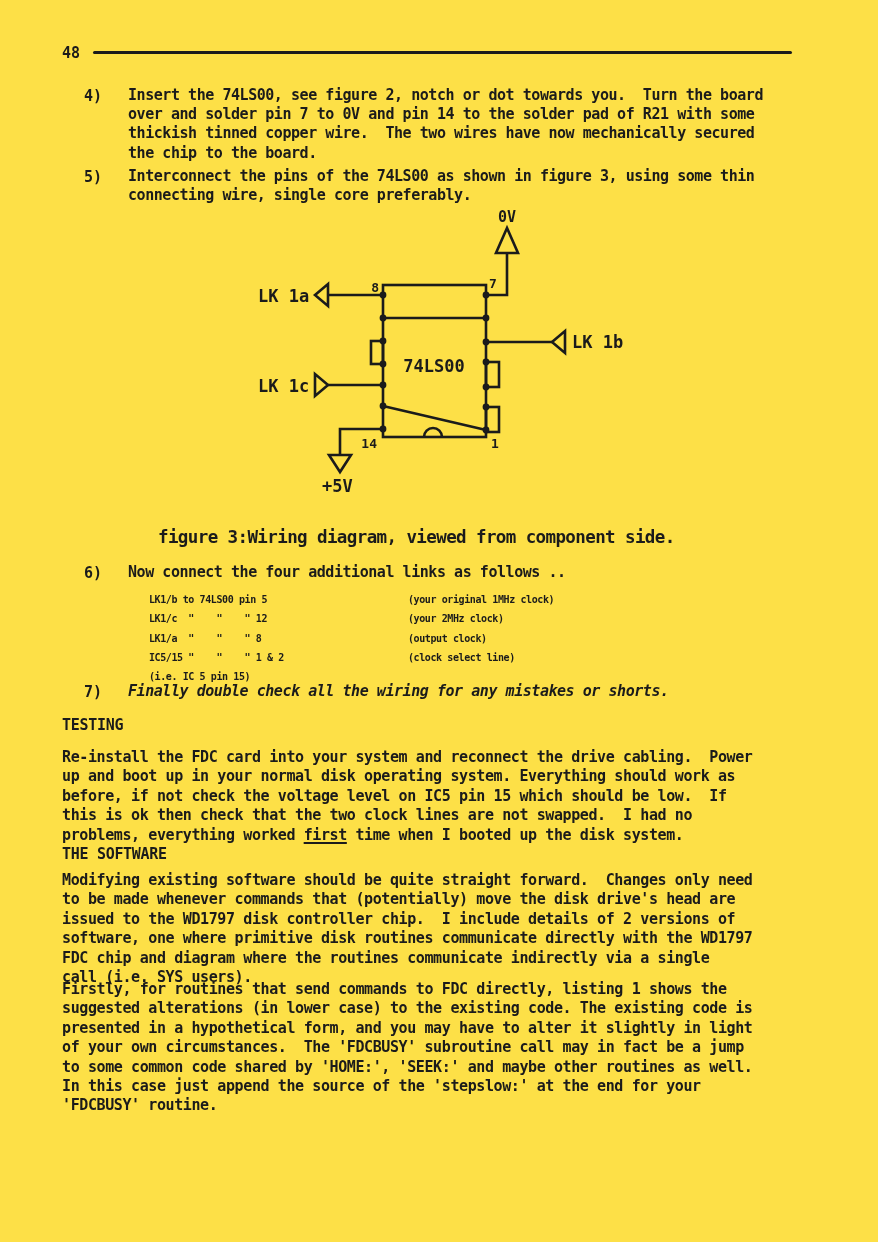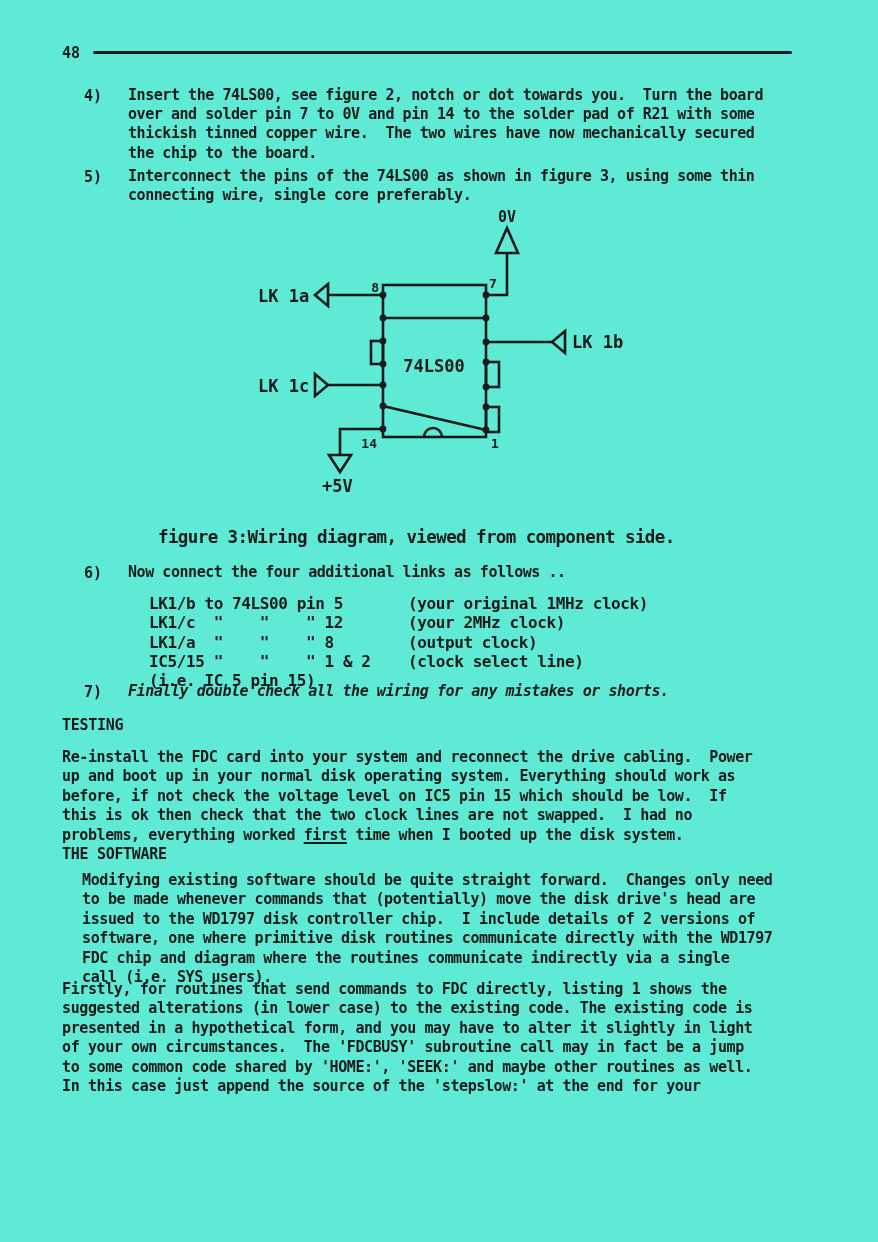--- a/index.html
+++ b/index.html
@@ -1,34 +1,34 @@
 <!DOCTYPE html>
 <html><head>
 <meta charset="utf-8">
 <style>
   html,body{margin:0;padding:0;background:#e9e8e4;}
   .page{
     position:relative;
     width:878px;height:1242px;
-    background:#5eead4;
+    background:#fde047;
     font-family:"DejaVu Sans Mono",monospace;
     font-weight:bold;
     color:#1b1b1b;
     overflow:hidden;
   }
   .abs{position:absolute;}
   .tline{white-space:pre;}
   .body15{font-size:15px;line-height:19.4px;letter-spacing:-0.4px;}
   .item-lines{font-size:15px;line-height:19.2px;letter-spacing:-0.45px;}
   .marker{font-size:15px;}
   .u{text-decoration:underline;text-decoration-thickness:1.5px;text-underline-offset:2px;}
   .rule{background:#1b1b1b;height:3px;border-radius:2px;}
   .caption{font-size:17.5px;letter-spacing:-0.6px;white-space:pre;}
   .heading{font-size:15px;letter-spacing:-0.3px;}
-  .link-row{height:19.3px;font-size:16px;letter-spacing:-0.4px;}
+  .link-row{height:19.3px;font-size:10px;letter-spacing:-0.4px;}
   .conn{display:inline-block;width:259px;white-space:pre;}
   .note{white-space:pre;}
   svg text{font-family:"DejaVu Sans Mono",monospace;font-weight:bold;}
 </style>
 </head>
 <body>
 
 <div class="page">
 
   <div class="abs marker" style="left:62px;top:44px;">48</div>
@@ -121,30 +121,31 @@
   <div class="abs heading" style="left:62px;top:716px;">TESTING</div>
   <div class="abs body15" style="left:62px;top:748px;">
       <div class="tline">Re-install the FDC card into your system and reconnect the drive cabling.  Power</div>
       <div class="tline">up and boot up in your normal disk operating system. Everything should work as</div>
       <div class="tline">before, if not check the voltage level on IC5 pin 15 which should be low.  If</div>
       <div class="tline">this is ok then check that the two clock lines are not swapped.  I had no</div>
       <div class="tline"><span>problems, everything worked </span><span class="u">first</span><span> time when I booted up the disk system.</span></div>
     </div>
 
   <div class="abs heading" style="left:62px;top:845px;">THE SOFTWARE</div>
-  <div class="abs body15" style="left:62px;top:871px;margin-left:20px;">
+  <div class="abs body15" style="left:62px;top:871px;">
       <div class="tline">Modifying existing software should be quite straight forward.  Changes only need</div>
       <div class="tline">to be made whenever commands that (potentially) move the disk drive's head are</div>
       <div class="tline">issued to the WD1797 disk controller chip.  I include details of 2 versions of</div>
       <div class="tline">software, one where primitive disk routines communicate directly with the WD1797</div>
       <div class="tline">FDC chip and diagram where the routines communicate indirectly via a single</div>
       <div class="tline">call (i.e. SYS users).</div>
     </div>
   <div class="abs body15" style="left:62px;top:980px;">
       <div class="tline">Firstly, for routines that send commands to FDC directly, listing 1 shows the</div>
       <div class="tline">suggested alterations (in lower case) to the existing code. The existing code is</div>
       <div class="tline">presented in a hypothetical form, and you may have to alter it slightly in light</div>
       <div class="tline">of your own circumstances.  The 'FDCBUSY' subroutine call may in fact be a jump</div>
       <div class="tline">to some common code shared by 'HOME:', 'SEEK:' and maybe other routines as well.</div>
       <div class="tline">In this case just append the source of the 'stepslow:' at the end for your</div>
+      <div class="tline">'FDCBUSY' routine.</div>
     </div>
 
 </div>
 
 </body></html>

